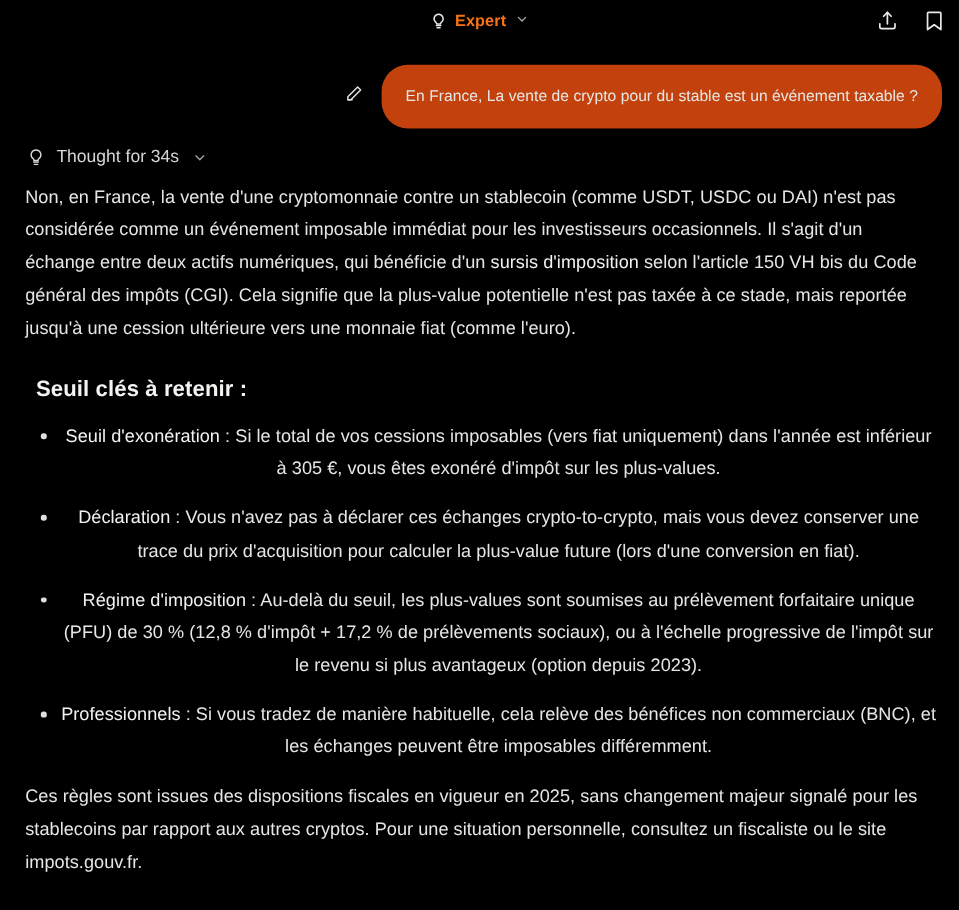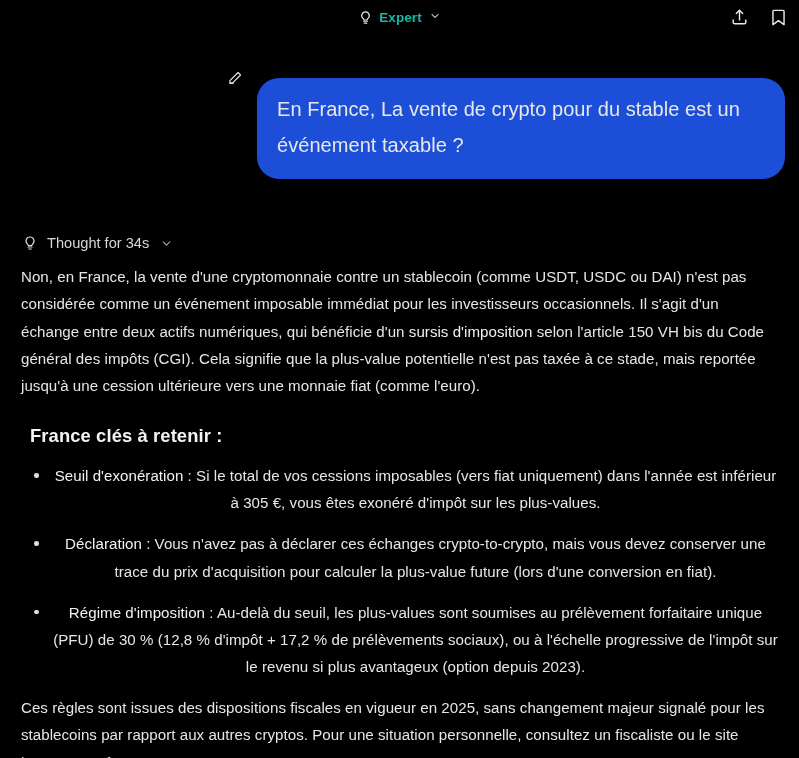--- a/index.html
+++ b/index.html
@@ -25,21 +25,21 @@
     align-items: center;
     justify-content: center;
     padding: 0 14px;
   }
   .mode-pill {
     display: flex;
     align-items: flex-start;
     gap: 6px;
     font-size: 13.5px;
     font-weight: 700;
-    color: #14b8a6;
+    color: #f97316;
     letter-spacing: 0.1px;
     cursor: pointer;
     user-select: none;
   }
   .mode-pill .ico { display: flex; align-items: center; }
   .chev { display: flex; align-items: center; opacity: .82; margin-left: 1px; }
 
   .header-right {
     position: absolute;
     right: 10px;
@@ -70,42 +70,40 @@
     flex: none;
     width: 22px;
     height: 22px;
     margin-top: 13px;
     display: flex;
     align-items: center;
     justify-content: center;
     cursor: pointer;
   }
   .bubble {
-    background: #1d4ed8;
+    background: #c2410c;
     border-radius: 22px;
     padding: 14px 20px 16px 20px;
     max-width: 528px;
-    font-size: 20px;
+    font-size: 13px;
     line-height: 1.78;
     color: #e7e8e6;
     letter-spacing: 0.05px;
-    margin-top: 24px;
   }
 
   
   .thought-row {
     display: flex;
     align-items: center;
     gap: 9px;
     padding: 16px 0 0 22px;
     font-size: 14.6px;
     color: #d7d8d5;
     cursor: pointer;
     user-select: none;
-    margin-top: 40px;
   }
   .thought-row .ico { display: flex; align-items: center; }
   .thought-row .chev { margin-left: 2px; }
 
   
   .answer {
     padding: 12px 18px 0 21px;
     font-size: 15.1px;
     line-height: 1.80;
     color: #e6e7e4;
@@ -206,22 +204,23 @@
     <svg width="13" height="13" viewBox="0 0 24 24" fill="none" stroke="#c9cac7" stroke-width="2.1" stroke-linecap="round" stroke-linejoin="round">
       <polyline points="6 9 12 15 18 9"></polyline>
     </svg>
   </span>
 </div>
 
 <div class="answer">
 
   <p><span>Non, en France, la vente d'une cryptomonnaie contre un stablecoin (comme USDT, USDC ou DAI) n'est pas considérée comme un événement imposable immédiat pour les investisseurs occasionnels. Il s'agit d'un échange entre deux actifs numériques, qui bénéficie d'un </span><b>sursis d'imposition</b><span> selon l'article 150 VH bis du Code général des impôts (CGI). Cela signifie que la plus-value potentielle n'est pas taxée à ce stade, mais reportée jusqu'à une cession ultérieure vers une monnaie fiat (comme l'euro).</span></p>
 
-  <div class="h-keys">France clés à retenir :</div>
+  <div class="h-keys">Seuil clés à retenir :</div>
 
   <ul class="points">
     <li><b>Seuil d'exonération</b><span> : </span><span>Si le total de vos cessions imposables (vers fiat uniquement) dans l'année est inférieur à 305 €, vous êtes exonéré d'impôt sur les plus-values.</span></li>
     <li><b>Déclaration</b><span> : </span><span>Vous n'avez pas à déclarer ces échanges crypto-to-crypto, mais vous devez conserver une trace du prix d'acquisition pour calculer la plus-value future (lors d'une conversion en fiat).</span></li>
     <li><b>Régime d'imposition</b><span> : </span><span>Au-delà du seuil, les plus-values sont soumises au prélèvement forfaitaire unique (PFU) de 30 % (12,8 % d'impôt + 17,2 % de prélèvements sociaux), ou à l'échelle progressive de l'impôt sur le revenu si plus avantageux (option depuis 2023).</span></li>
+    <li><b>Professionnels</b><span> : </span><span>Si vous tradez de manière habituelle, cela relève des bénéfices non commerciaux (BNC), et les échanges peuvent être imposables différemment.</span></li>
   </ul>
 
   <p class="tail">Ces règles sont issues des dispositions fiscales en vigueur en 2025, sans changement majeur signalé pour les stablecoins par rapport aux autres cryptos. Pour une situation personnelle, consultez un fiscaliste ou le site impots.gouv.fr.</p>
 </div>
 
 </body></html>

